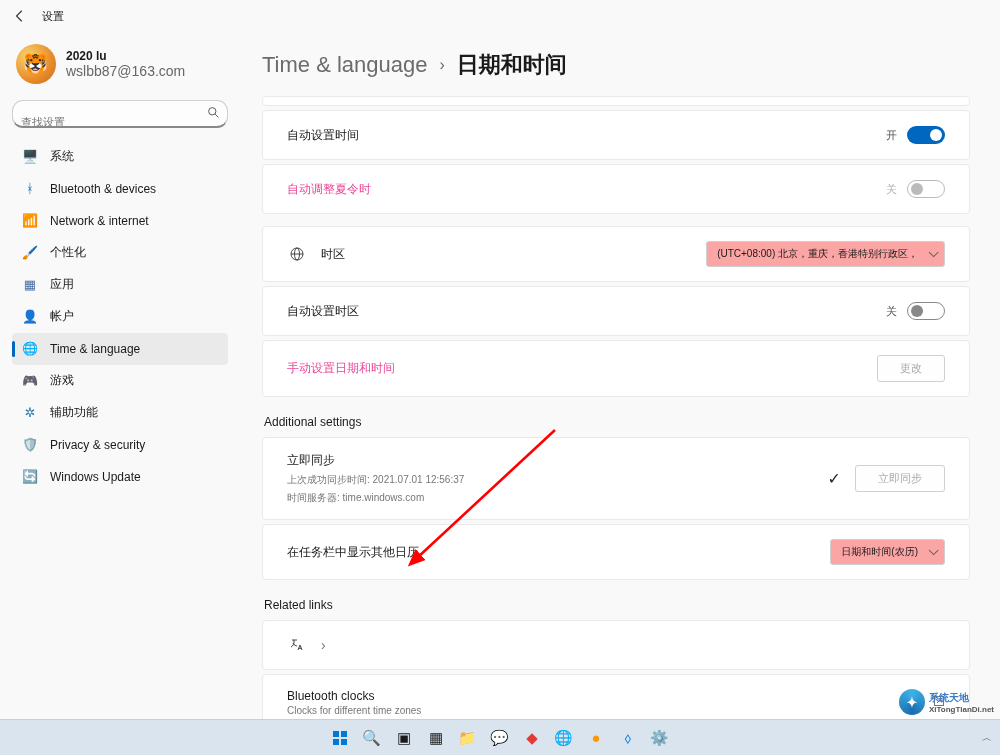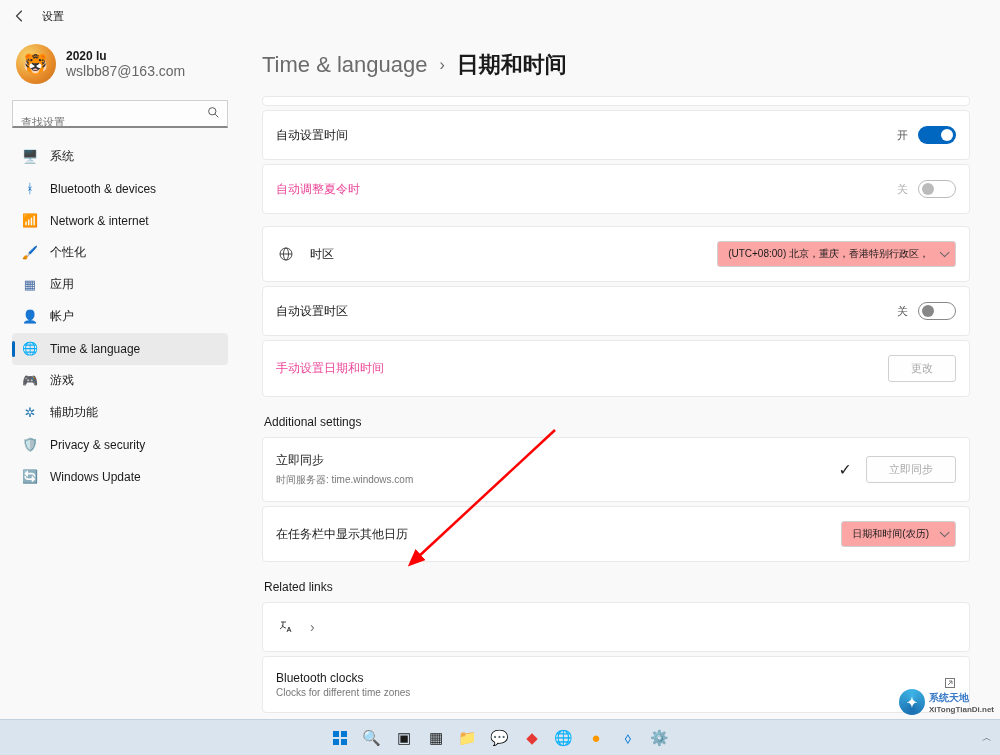--- a/index.html
+++ b/index.html
@@ -7,32 +7,32 @@
 .header{height:32px;display:flex;align-items:center;padding:0 12px;gap:14px}
 .back-btn{width:16px;height:16px;display:flex;align-items:center;justify-content:center;cursor:pointer}
 .app-title{font-size:11px}
 .layout{display:flex;height:calc(100% - 32px - 36px)}
 .sidebar{width:240px;padding:8px 12px 0 12px;display:flex;flex-direction:column;gap:2px}
 .user-block{display:flex;align-items:center;gap:10px;padding:4px 2px 14px 4px}
 .avatar{width:40px;height:40px;border-radius:50%;background:radial-gradient(circle at 30% 30%,#f7d36b,#e88c2a 60%,#c46a1a);display:flex;align-items:center;justify-content:center;font-size:20px}
 .user-name{font-size:12px;font-weight:600}
 .user-email{font-size:14px;color:#666}
 .search-wrap{position:relative;margin-bottom:10px}
-.search-input{width:100%;height:28px;border:1px solid #d0d0d0;border-bottom:2px solid #888;border-radius:0;background:#fdfdfd;padding:16px 28px 0 8px;font-size:11px;outline:none}
+.search-input{width:100%;height:28px;border:1px solid #d0d0d0;border-bottom:2px solid #888;border-radius:11px;background:#fdfdfd;padding:16px 28px 0 8px;font-size:11px;outline:none}
 .search-icon{position:absolute;right:8px;top:6px;color:#555}
 .nav-item{display:flex;align-items:center;gap:12px;height:32px;padding:0 10px;border-radius:4px;cursor:pointer;font-size:12px;position:relative}
 .nav-item.active{background:#eaeaea}
 .nav-item.active::before{content:"";position:absolute;left:0;top:8px;bottom:8px;width:3px;background:#0067c0;border-radius:2px}
 .nav-icon{width:16px;height:16px;display:flex;align-items:center;justify-content:center;font-size:13px}
 .main{flex:1;padding:18px 30px 0 22px;overflow-y:auto}
 .breadcrumb{display:flex;align-items:center;gap:12px;margin-bottom:16px}
 .bc-parent{font-size:22px;color:#6b6b6b;font-weight:400}
 .bc-sep{color:#6b6b6b;font-size:16px}
 .bc-current{font-size:22px;font-weight:600}
-.card{background:#fff;border:1px solid #e9e9e9;border-radius:4px;padding:14px 13px;margin-bottom:4px;display:flex;align-items:center;min-height:50px}
+.card{background:#fff;border:1px solid #e9e9e9;border-radius:4px;padding:14px 24px;margin-bottom:4px;display:flex;align-items:center;min-height:50px}
 .card.slim{margin-bottom:4px}
 .card-label{font-size:12px;flex:1}
 .card-label.disabled{color:#ec4899}
 .card-sub{font-size:10px;color:#777;margin-top:2px}
 .toggle{width:38px;height:18px;border-radius:10px;position:relative;cursor:pointer}
 .toggle.on{background:#0067c0}
 .toggle.off{background:#fff;border:1px solid #888}
 .toggle.off.disabled{border-color:#bbb}
 .knob{width:12px;height:12px;border-radius:50%;background:#fff;position:absolute;top:3px}
 .toggle.on .knob{right:3px}
@@ -184,20 +184,21 @@
     <div class="card slim">
       <div class="card-label disabled">手动设置日期和时间</div>
       <div class="btn disabled">更改</div>
     </div>
 
     <div class="section-title">Additional settings</div>
 
     <div class="card">
       <div class="sync-block" style="flex:1">
         <div style="font-size:12px">立即同步</div>
+        <div class="card-sub">上次成功同步时间: 2021.07.01 12:56:37</div>
         <div class="card-sub">时间服务器: time.windows.com</div>
       </div>
       <span class="check-icon">✓</span>
       <div class="btn disabled">立即同步</div>
     </div>
 
     <div class="card slim" style="margin-top:4px">
       <div class="card-label">在任务栏中显示其他日历</div>
       <div class="dropdown">日期和时间(农历)</div>
     </div>

